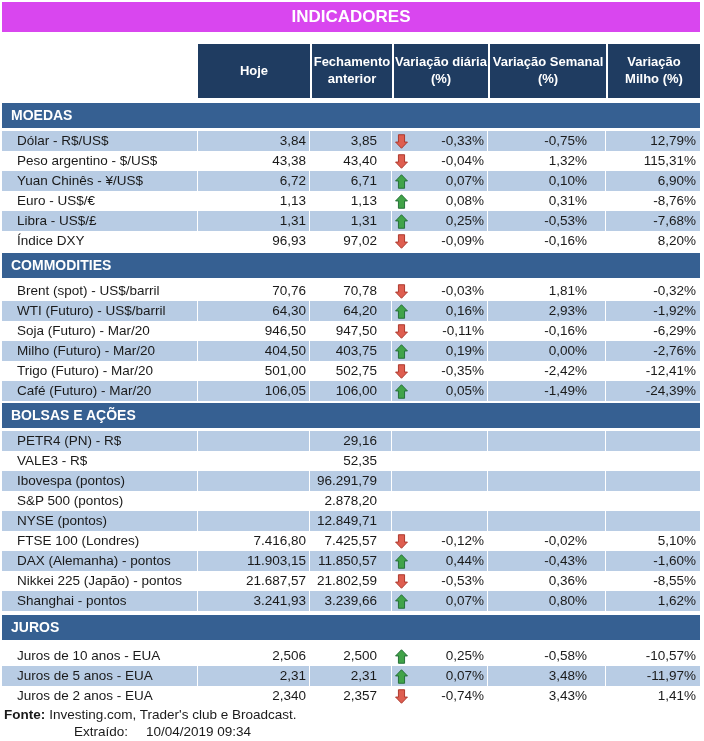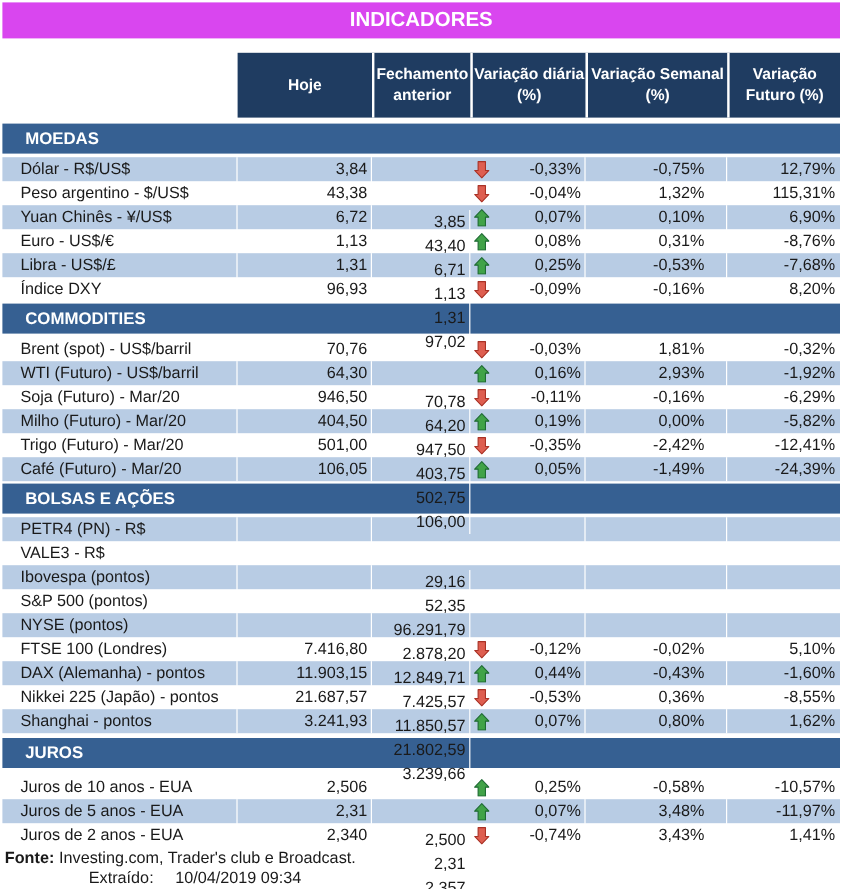--- a/index.html
+++ b/index.html
@@ -26,36 +26,36 @@
     font-size: 13px; font-weight: bold; text-align: center;
     display: flex; flex-direction: column; justify-content: center;
     line-height: 1.3; border-left: 2px solid #fff;
   }
   .ch-cell.first { border-left: none; }
   #sections { margin-top: 5px; }
   .band {
     margin: 2px 0 3px 2px; width: 698px; height: 25px;
     background: #366092; color: #fff;
     font-size: 14px; font-weight: bold;
-    line-height: 25px; padding-left: 19px;
+    line-height: 25px; padding-left: 9px;
   }
   .section:first-child .band { margin-top: 0; }
   .section:last-child .band { margin-top: 4px; margin-bottom: 6px; }
   .row {
     margin-left: 2px; width: 698px; height: 20px;
     display: grid; grid-template-columns: 196px 112px 82px 96px 118px 94px;
     font-size: 13.5px;
   }
   .row.shaded { background: #B8CCE4; }
   .row > div { height: 20px; line-height: 20px; border-right: 1px solid #fff; }
   .row > div:last-child { border-right: none; }
   .c-label { padding-left: 15px; white-space: nowrap; overflow: hidden; }
   .c-num  { text-align: right; }
   .c-hoje { padding-right: 3px; }
-  .c-fech { padding-right: 3px; margin-top: 44px; }
+  .c-fech { padding-right: 14px; }
   .c-vs   { padding-right: 18px; }
   .c-va   { padding-right: 4px; }
   .c-vd   { display: flex; align-items: center; }
   .vd-arrow { margin-left: 3px; display: inline-flex; }
   .vd-val { margin-left: auto; padding-right: 3px; }
   .footer { margin-top: 1px; }
   .fonte { margin-left: 4px; font-size: 13.5px; line-height: 16px; }
   .fonte-label { font-weight: bold; }
   .fonte-text { margin-left: 4px; }
   .extraido { margin-left: 74px; font-size: 13.5px; line-height: 17px; }
@@ -79,21 +79,21 @@
   <div class="ch-cell">
     <span>Variação diária</span>
       <span>(%)</span>
   </div>
   <div class="ch-cell">
     <span>Variação Semanal</span>
       <span>(%)</span>
   </div>
   <div class="ch-cell">
     <span>Variação</span>
-      <span>Futuro (%)</span>
+      <span>Milho (%)</span>
   </div>
 </div>
 
 <div id="sections">
     <div class="section">
       <div class="band">MOEDAS</div>
       <div class="row shaded">
         <div class="c-label">Dólar - R$/US$</div>
         <div class="c-num c-hoje">3,84</div>
         <div class="c-num c-fech">3,85</div>
@@ -237,21 +237,21 @@
         <div class="c-num c-fech">403,75</div>
         <div class="c-vd">
           <span class="vd-arrow">
             <svg width="13" height="15" viewBox="0 0 14 16">
               <path d="M7 0.7 L13.4 7.4 L10.3 7.4 L10.3 15.3 L3.7 15.3 L3.7 7.4 L0.6 7.4 Z" fill="#41A348" stroke="#1E6B33" stroke-width="1" stroke-linejoin="round"></path>
             </svg>
           </span>
           <span class="vd-val">0,19%</span>
         </div>
         <div class="c-num c-vs">0,00%</div>
-        <div class="c-num c-va">-5,82%</div>
+        <div class="c-num c-va">-2,76%</div>
       </div>
       <div class="row">
         <div class="c-label">Trigo (Futuro) - Mar/20</div>
         <div class="c-num c-hoje">501,00</div>
         <div class="c-num c-fech">502,75</div>
         <div class="c-vd">
           <span class="vd-arrow">
             <svg width="13" height="15" viewBox="0 0 14 16">
               <path d="M7 15.3 L13.4 8.6 L10.3 8.6 L10.3 0.7 L3.7 0.7 L3.7 8.6 L0.6 8.6 Z" fill="#DE5E50" stroke="#A93226" stroke-width="1" stroke-linejoin="round"></path>
             </svg>

